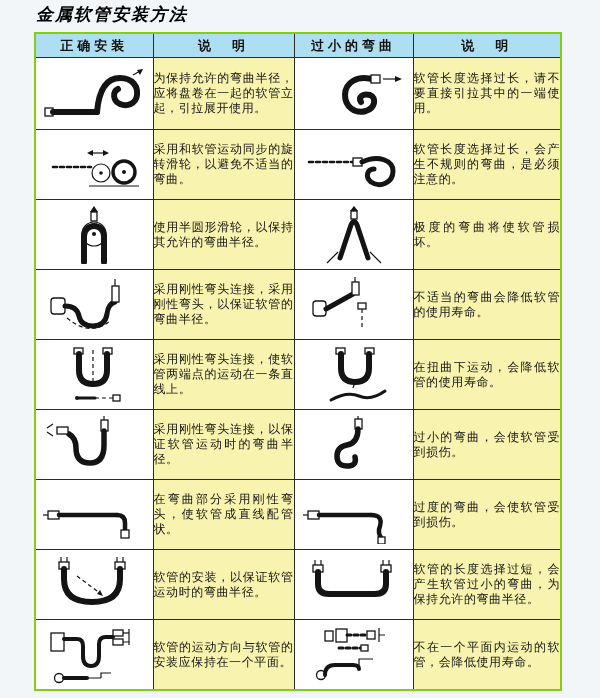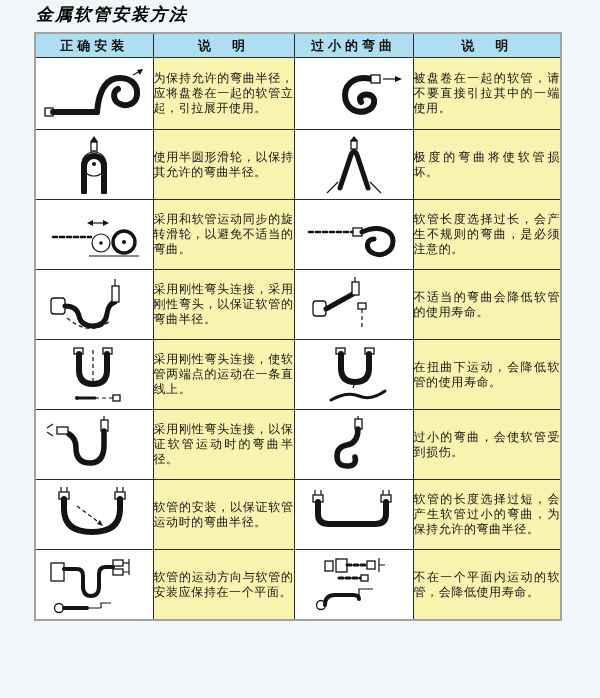--- a/index.html
+++ b/index.html
@@ -17,21 +17,21 @@
     font-size:17px;
     letter-spacing:2px;
     color:#000;
     margin:0 0 6px 2px;
   }
   table.install{
     border-collapse:collapse;
     table-layout:fixed;
     width:526px;
     background:#f9a8d4;
-    border:2px solid #a3a3a3;
+    border:2px solid #84cc16;
   }
   table.install th, table.install td{
     border:1px solid #2b2b2b;
     padding:0;
     vertical-align:middle;
   }
   th.hdr{
     background:#aedef2;
     height:23px;
     font-size:13px;
@@ -95,43 +95,21 @@
       </td>
       <td class="note">为保持允许的弯曲半径，应将盘卷在一起的软管立起，引拉展开使用。</td>
       <td class="pic">
         <svg class="illus" width="110" height="60" viewBox="0 0 110 60">
           <path class="hose" stroke-width="6" d="M76,16 C58,10 46,19 46,31 C46,43 56,50 67,47 C76,44 78,34 71,31 C64,29 59,33 62,38"></path>
           <rect class="fit" x="72" y="11" width="9" height="8"></rect>
           <path class="thin" d="M84,15 H99"></path>
               <polygon class="solid" points="103,15 96,12 96,18"></polygon>
         </svg>
       </td>
-      <td class="note">被盘卷在一起的软管，请不要直接引拉其中的一端使用。</td>
-    </tr>
-
-    <tr>
-      <td class="pic">
-        <svg class="illus" width="110" height="58" viewBox="0 0 110 58">
-          <path class="solid" d="M55,0 L51,6 H59 Z"></path>
-          <rect class="fit" x="52" y="6" width="6" height="9"></rect>
-          <circle class="thin" cx="55" cy="28" r="12" fill="#fff"></circle>
-          <circle class="solid" cx="55" cy="28" r="2"></circle>
-          <path class="hose" stroke-width="6" d="M45,56 V30 A10,10 0 0 1 65,30 V56"></path>
-        </svg>
-      </td>
-      <td class="note">使用半圆形滑轮，以保持其允许的弯曲半径。</td>
-      <td class="pic">
-        <svg class="illus" width="110" height="58" viewBox="0 0 110 58">
-          <path class="solid" d="M55,0 L51,5 H59 Z"></path>
-          <rect class="fit" x="52" y="5" width="6" height="8"></rect>
-          <path class="hose" stroke-width="5" d="M41,52 L52,19 Q55,12 58,19 L69,52"></path>
-          <path class="thin" d="M39,46 L28,57 M71,46 L82,57"></path>
-        </svg>
-      </td>
-      <td class="note">极度的弯曲将使软管损坏。</td>
+      <td class="note">软管长度选择过长，请不要直接引拉其中的一端使用。</td>
     </tr>
 
     <tr>
       <td class="pic">
         <svg class="illus" width="110" height="58" viewBox="0 0 110 58">
           <path class="thin" d="M52,17 H66"></path>
           <polygon class="solid" points="48,17 54,14 54,20"></polygon>
               <polygon class="solid" points="70,17 64,14 64,20"></polygon>
           <path class="hose dash" stroke-width="2.6" d="M14,31 H52"></path>
           <circle class="thin" cx="62" cy="37" r="9" fill="#fff"></circle>
@@ -148,20 +126,42 @@
           <rect class="fit" x="54" y="22" width="9" height="8"></rect>
           <path class="hose" stroke-width="5" d="M63,26 C80,18 94,25 94,35 C94,47 81,52 72,46 C66,41 68,33 75,33"></path>
         </svg>
       </td>
       <td class="note">软管长度选择过长，会产生不规则的弯曲，是必须注意的。</td>
     </tr>
 
     <tr>
       <td class="pic">
         <svg class="illus" width="110" height="58" viewBox="0 0 110 58">
+          <path class="solid" d="M55,0 L51,6 H59 Z"></path>
+          <rect class="fit" x="52" y="6" width="6" height="9"></rect>
+          <circle class="thin" cx="55" cy="28" r="12" fill="#fff"></circle>
+          <circle class="solid" cx="55" cy="28" r="2"></circle>
+          <path class="hose" stroke-width="6" d="M45,56 V30 A10,10 0 0 1 65,30 V56"></path>
+        </svg>
+      </td>
+      <td class="note">使用半圆形滑轮，以保持其允许的弯曲半径。</td>
+      <td class="pic">
+        <svg class="illus" width="110" height="58" viewBox="0 0 110 58">
+          <path class="solid" d="M55,0 L51,5 H59 Z"></path>
+          <rect class="fit" x="52" y="5" width="6" height="8"></rect>
+          <path class="hose" stroke-width="5" d="M41,52 L52,19 Q55,12 58,19 L69,52"></path>
+          <path class="thin" d="M39,46 L28,57 M71,46 L82,57"></path>
+        </svg>
+      </td>
+      <td class="note">极度的弯曲将使软管损坏。</td>
+    </tr>
+
+    <tr>
+      <td class="pic">
+        <svg class="illus" width="110" height="58" viewBox="0 0 110 58">
           <rect class="fit" x="12" y="22" width="14" height="16" rx="3"></rect>
           <path class="hose" stroke-width="5" d="M26,30 Q38,30 40,40 Q42,50 54,50 Q66,50 68,38 Q69,28 76,26"></path>
           <rect class="fit" x="73" y="10" width="7" height="16"></rect>
           <path class="thin" d="M76,10 V3"></path>
           <path class="thin dash" d="M28,42 Q52,62 72,44"></path>
         </svg>
       </td>
       <td class="note">采用刚性弯头连接，采用刚性弯头，以保证软管的弯曲半径。</td>
       <td class="pic">
         <svg class="illus" width="110" height="58" viewBox="0 0 110 58">
@@ -216,20 +216,42 @@
       <td class="pic">
         <svg class="illus" width="110" height="58" viewBox="0 0 110 58">
           <rect class="fit" x="56" y="3" width="7" height="10"></rect>
           <path class="thin" d="M59,3 V0"></path>
           <path class="hose" stroke-width="5.5" d="M59,13 Q59,27 48,29 Q38,31 38,40 Q38,51 50,50 Q58,49 56,41"></path>
         </svg>
       </td>
       <td class="note">过小的弯曲，会使软管受到损伤。</td>
     </tr>
 
+    <tr>
+      <td class="pic">
+        <svg class="illus" width="110" height="58" viewBox="0 0 110 58">
+          <path class="thin" d="M4,29 H10"></path>
+          <rect class="fit" x="9" y="25" width="11" height="8"></rect>
+          <path class="hose" stroke-width="4.5" d="M20,29 H78"></path>
+          <path class="hose" stroke-width="4.5" d="M78,29 Q86,29 86,37 V45"></path>
+          <rect class="fit" x="82" y="44" width="8" height="8"></rect>
+        </svg>
+      </td>
+      <td class="note">在弯曲部分采用刚性弯头，使软管成直线配管状。</td>
+      <td class="pic">
+        <svg class="illus" width="110" height="58" viewBox="0 0 110 58">
+          <path class="thin" d="M4,29 H10"></path>
+          <rect class="fit" x="9" y="25" width="11" height="8"></rect>
+          <path class="hose" stroke-width="4.5" d="M20,29 H72"></path>
+          <path class="hose" stroke-width="4.5" d="M72,29 Q84,29 81,40 Q78,47 83,53"></path>
+          <rect class="fit" x="79" y="51" width="7" height="7"></rect>
+        </svg>
+      </td>
+      <td class="note">过度的弯曲，会使软管受到损伤。</td>
+    </tr>
 
     <tr>
       <td class="pic">
         <svg class="illus" width="110" height="58" viewBox="0 0 110 58">
           <rect class="fit" x="20" y="6" width="10" height="7"></rect>
               <path class="thin" d="M22,6 V1 M28,6 V1"></path>
           <rect class="fit" x="76" y="6" width="10" height="7"></rect>
               <path class="thin" d="M78,6 V1 M84,6 V1"></path>
           <path class="hose" stroke-width="6" d="M25,13 V23 Q25,46 53,46 Q81,46 81,23 V13"></path>
           <path class="thin dash" d="M38,20 L62,38"></path>

